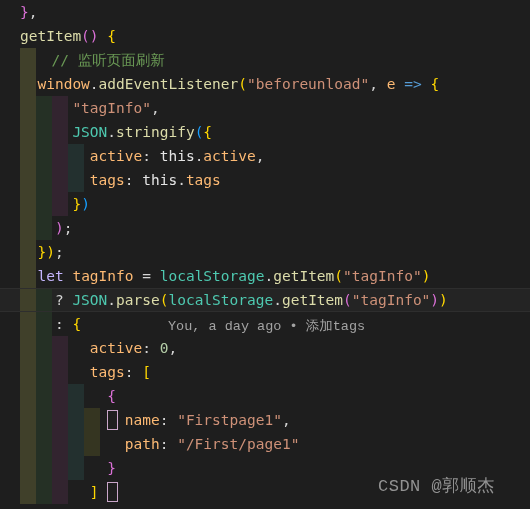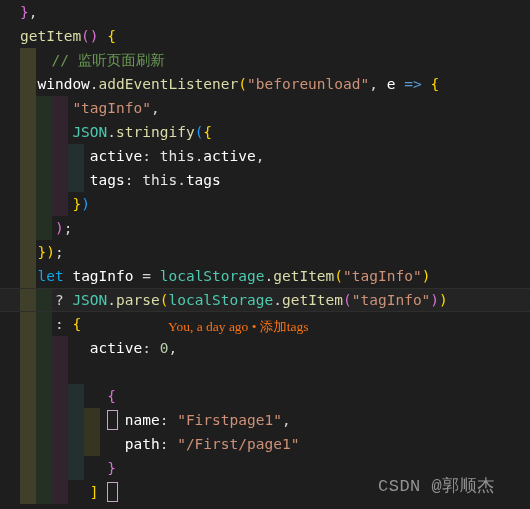--- a/index.html
+++ b/index.html
@@ -75,44 +75,44 @@
     position: absolute;
     z-index: 4;
     border: 1px solid #c9a6c9;
     box-sizing: border-box;
   }
 
   
   .blame {
     position: absolute;
     z-index: 5;
-    color: #f97316;
+    color: #a3a3a3;
     font-size: 13.5px;
-    font-family: Liberation Serif, serif;
+    font-family: Liberation Mono, monospace;
     white-space: pre;
   }
 
   
   .watermark {
     position: absolute;
     z-index: 9;
     color: #9d9d9d;
     font-family: Liberation Mono, monospace;
     font-size: 17px;
     letter-spacing: 0.5px;
     opacity: 0.92;
     white-space: pre;
   }
 
   
   .t-plain   { color: #d4d4d4; }
-  .t-kw      { color: #0ea5e9; }  
+  .t-kw      { color: #c4b5fd; }  
   .t-kw2     { color: #e5e5e5; }  
   .t-fn      { color: #dcdcaa; }  
-  .t-var     { color: #ffffff; }  
+  .t-var     { color: #fdba74; }  
   .t-str     { color: #ce9178; }  
   .t-num     { color: #b5cea8; }  
   .t-com     { color: #6a9955; margin-left: 14px; }  
   .t-obj     { color: #4ec9b0; }  
   .t-arrow   { color: #569cd6; }
   .t-b1      { color: #ffd700; }  
   .t-b2      { color: #da70d6; }  
   .t-b3      { color: #179fff; }  
 </style>
 </head>
@@ -128,21 +128,21 @@
       <div class="line"><div class="ind c0" style="left: 20px;"></div><div class="ind c1" style="left: 36px;"></div><div class="ind c2" style="left: 52px;"></div><span class="txt"><span class="t-plain">      </span><span class="t-obj">JSON</span><span class="t-plain">.</span><span class="t-fn">stringify</span><span class="t-b3">(</span><span class="t-b1">{</span></span></div>
       <div class="line"><div class="ind c0" style="left: 20px;"></div><div class="ind c1" style="left: 36px;"></div><div class="ind c2" style="left: 52px;"></div><div class="ind c3" style="left: 68px;"></div><span class="txt"><span class="t-plain">        </span><span class="t-var">active</span><span class="t-plain">: </span><span class="t-kw2">this</span><span class="t-plain">.</span><span class="t-var">active</span><span class="t-plain">,</span></span></div>
       <div class="line"><div class="ind c0" style="left: 20px;"></div><div class="ind c1" style="left: 36px;"></div><div class="ind c2" style="left: 52px;"></div><div class="ind c3" style="left: 68px;"></div><span class="txt"><span class="t-plain">        </span><span class="t-var">tags</span><span class="t-plain">: </span><span class="t-kw2">this</span><span class="t-plain">.</span><span class="t-var">tags</span></span></div>
       <div class="line"><div class="ind c0" style="left: 20px;"></div><div class="ind c1" style="left: 36px;"></div><div class="ind c2" style="left: 52px;"></div><span class="txt"><span class="t-plain">      </span><span class="t-b1">}</span><span class="t-b3">)</span></span></div>
       <div class="line"><div class="ind c0" style="left: 20px;"></div><div class="ind c1" style="left: 36px;"></div><span class="txt"><span class="t-plain">    </span><span class="t-b2">)</span><span class="t-plain">;</span></span></div>
       <div class="line"><div class="ind c0" style="left: 20px;"></div><span class="txt"><span class="t-plain">  </span><span class="t-b1">}</span><span class="t-b1">)</span><span class="t-plain">;</span></span></div>
       <div class="line"><div class="ind c0" style="left: 20px;"></div><span class="txt"><span class="t-plain">  </span><span class="t-kw">let</span><span class="t-plain"> </span><span class="t-var">tagInfo</span><span class="t-plain"> = </span><span class="t-obj">localStorage</span><span class="t-plain">.</span><span class="t-fn">getItem</span><span class="t-b1">(</span><span class="t-str">"tagInfo"</span><span class="t-b1">)</span></span></div>
       <div class="line current"><div class="ind c0" style="left: 20px;"></div><div class="ind c1" style="left: 36px;"></div><span class="txt"><span class="t-plain">    </span><span class="t-plain">?</span><span class="t-plain"> </span><span class="t-obj">JSON</span><span class="t-plain">.</span><span class="t-fn">parse</span><span class="t-b1">(</span><span class="t-obj">localStorage</span><span class="t-plain">.</span><span class="t-fn">getItem</span><span class="t-b2">(</span><span class="t-str">"tagInfo"</span><span class="t-b2">)</span><span class="t-b1">)</span></span></div>
       <div class="line"><div class="ind c0" style="left: 20px;"></div><div class="ind c1" style="left: 36px;"></div><span class="txt"><span class="t-plain">    </span><span class="t-plain">: </span><span class="t-b1">{</span></span></div>
       <div class="line"><div class="ind c0" style="left: 20px;"></div><div class="ind c1" style="left: 36px;"></div><div class="ind c2" style="left: 52px;"></div><span class="txt"><span class="t-plain">        </span><span class="t-var">active</span><span class="t-plain">: </span><span class="t-num">0</span><span class="t-plain">,</span></span></div>
-      <div class="line"><div class="ind c0" style="left: 20px;"></div><div class="ind c1" style="left: 36px;"></div><div class="ind c2" style="left: 52px;"></div></div>
+      <div class="line"><div class="ind c0" style="left: 20px;"></div><div class="ind c1" style="left: 36px;"></div><div class="ind c2" style="left: 52px;"></div><span class="txt"><span class="t-plain">        </span><span class="t-var">tags</span><span class="t-plain">: </span><span class="t-b1">[</span></span></div>
       <div class="line"><div class="ind c0" style="left: 20px;"></div><div class="ind c1" style="left: 36px;"></div><div class="ind c2" style="left: 52px;"></div><div class="ind c3" style="left: 68px;"></div><span class="txt"><span class="t-plain">          </span><span class="t-b2">{</span></span></div>
       <div class="line"><div class="ind c0" style="left: 20px;"></div><div class="ind c1" style="left: 36px;"></div><div class="ind c2" style="left: 52px;"></div><div class="ind c3" style="left: 68px;"></div><div class="ind c4" style="left: 84px;"></div><span class="txt"><span class="t-plain">            </span><span class="t-var">name</span><span class="t-plain">: </span><span class="t-str">"Firstpage1"</span><span class="t-plain">,</span></span></div>
       <div class="line"><div class="ind c0" style="left: 20px;"></div><div class="ind c1" style="left: 36px;"></div><div class="ind c2" style="left: 52px;"></div><div class="ind c3" style="left: 68px;"></div><div class="ind c4" style="left: 84px;"></div><span class="txt"><span class="t-plain">            </span><span class="t-var">path</span><span class="t-plain">: </span><span class="t-str">"/First/page1"</span></span></div>
       <div class="line"><div class="ind c0" style="left: 20px;"></div><div class="ind c1" style="left: 36px;"></div><div class="ind c2" style="left: 52px;"></div><div class="ind c3" style="left: 68px;"></div><span class="txt"><span class="t-plain">          </span><span class="t-b2">}</span></span></div>
       <div class="line"><div class="ind c0" style="left: 20px;"></div><div class="ind c1" style="left: 36px;"></div><div class="ind c2" style="left: 52px;"></div><span class="txt"><span class="t-plain">        </span><span class="t-b1">]</span></span></div>
       <div class="brk" style="left: 107px; top: 410px; width: 11px; height: 20px;"></div>
       <div class="brk" style="left: 107px; top: 482px; width: 11px; height: 20px;"></div>
       <div class="blame" style="left: 168px; top: 315px;">You, a day ago • 添加tags</div>
     </div>
 

